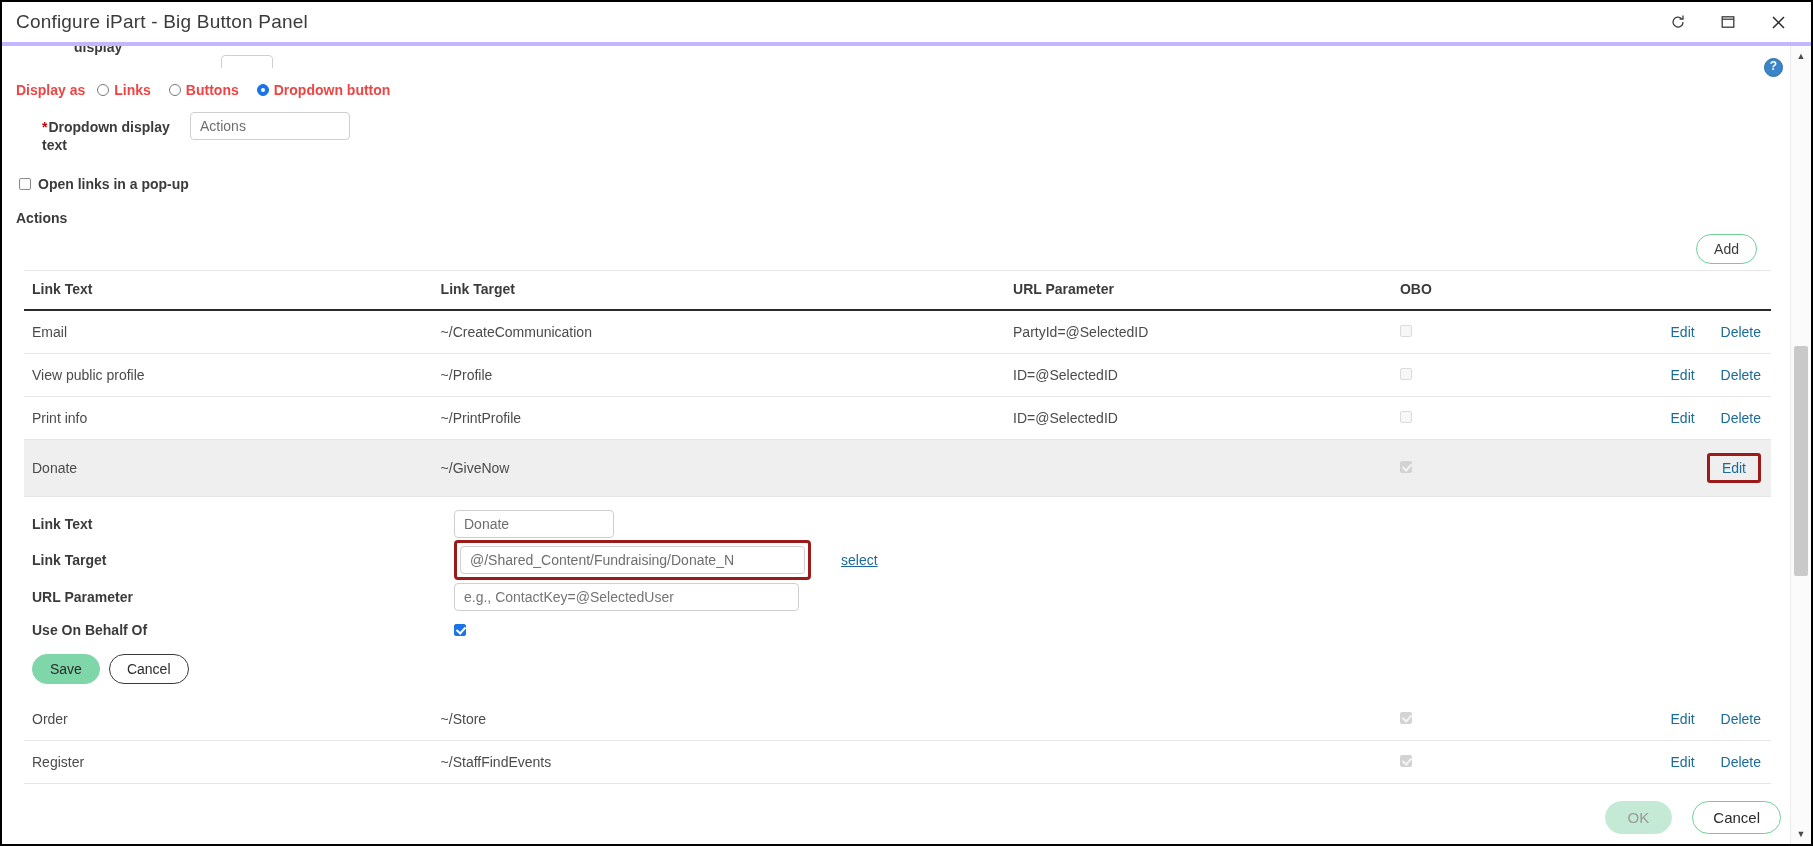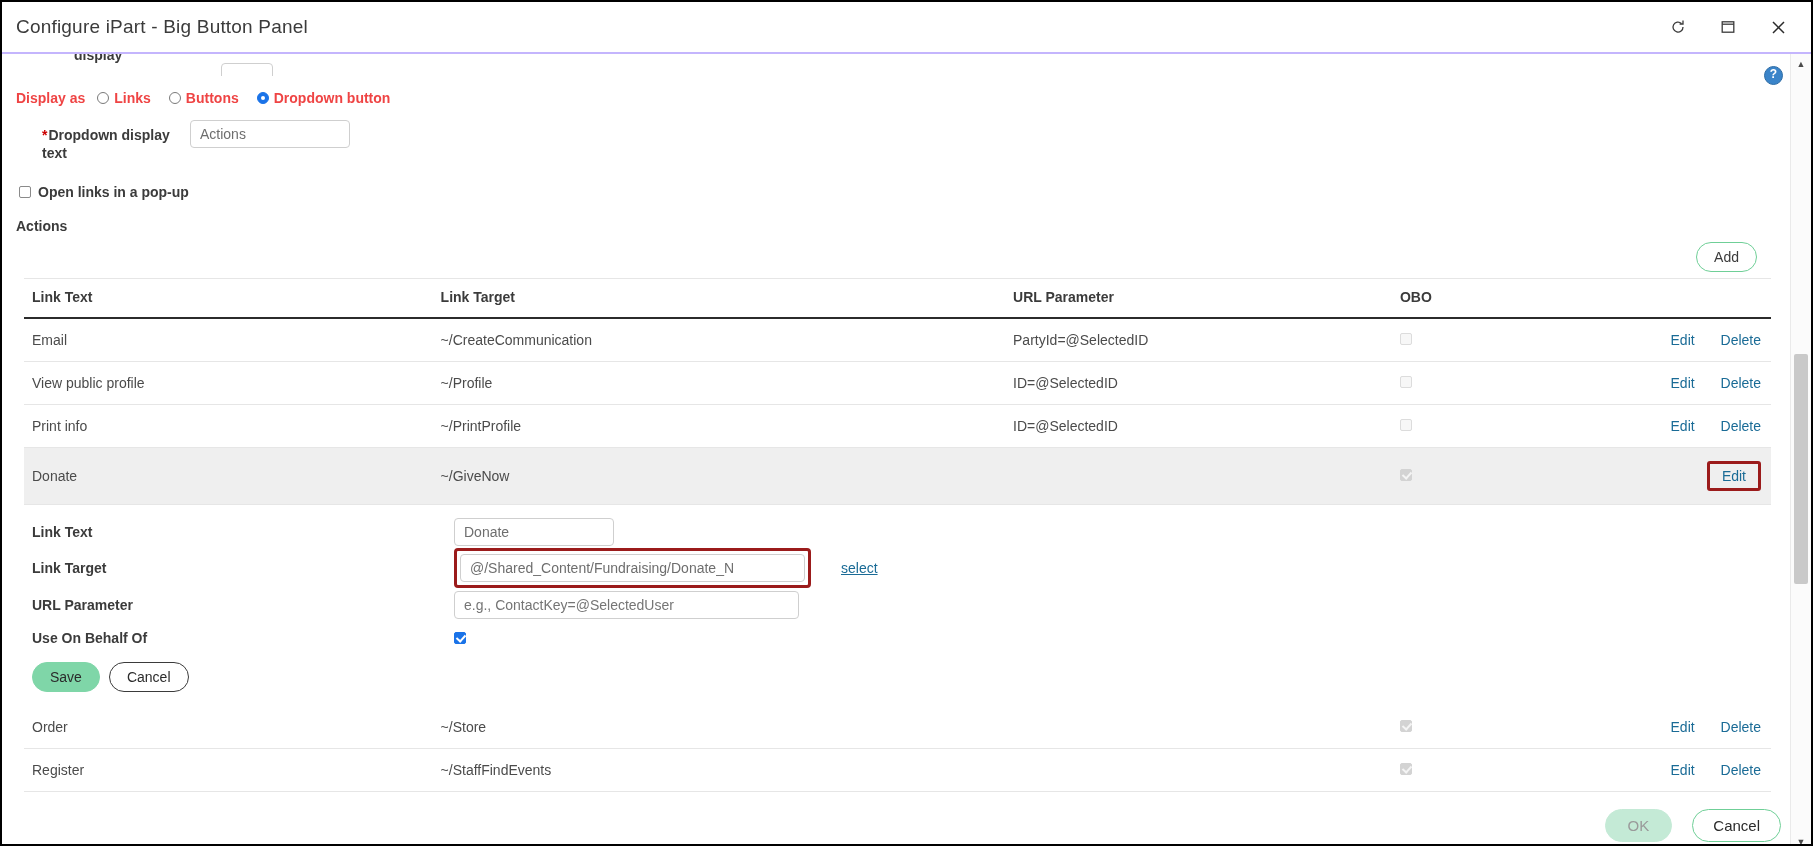--- a/index.html
+++ b/index.html
@@ -21,23 +21,23 @@
     height: 846px;
     box-sizing: border-box;
     border: 2px solid #000000;
     background: #ffffff;
     overflow: hidden;
   }
 
   
   .titlebar {
     position: relative;
-    height: 52px;
-    box-sizing: border-box;
-    border-bottom: 2px solid #c4b5fd;
+    height: 44px;
+    box-sizing: border-box;
+    border-bottom: 4px solid #c4b5fd;
     background: #ffffff;
     display: flex;
     align-items: center;
     padding: 0 14px 0 14px;
   }
   .title-text {
     font-size: 19px;
     color: #3b3b3b;
     letter-spacing: .2px;
     white-space: nowrap;

